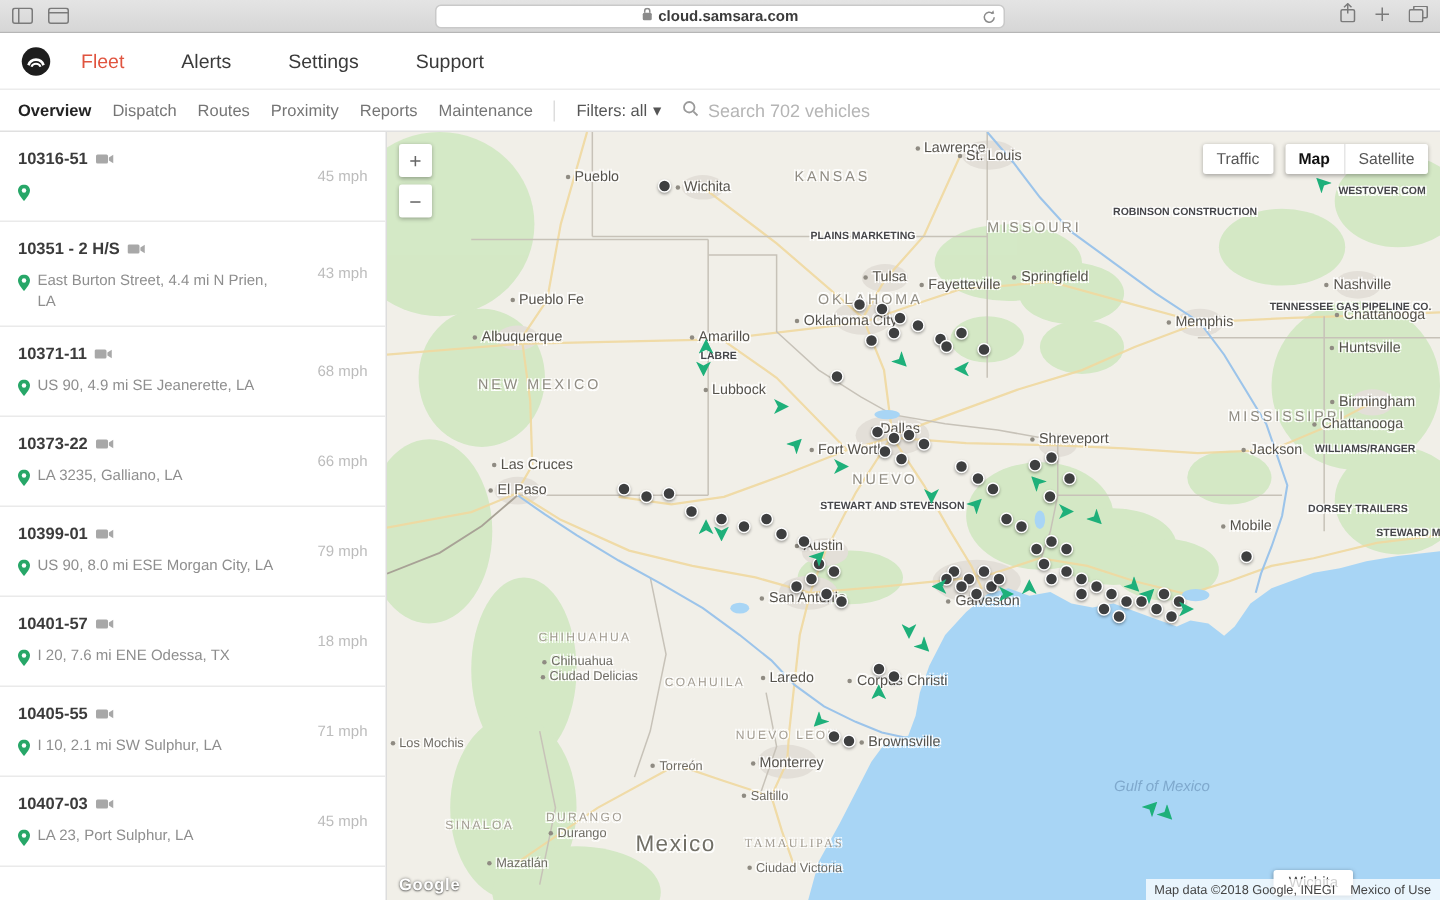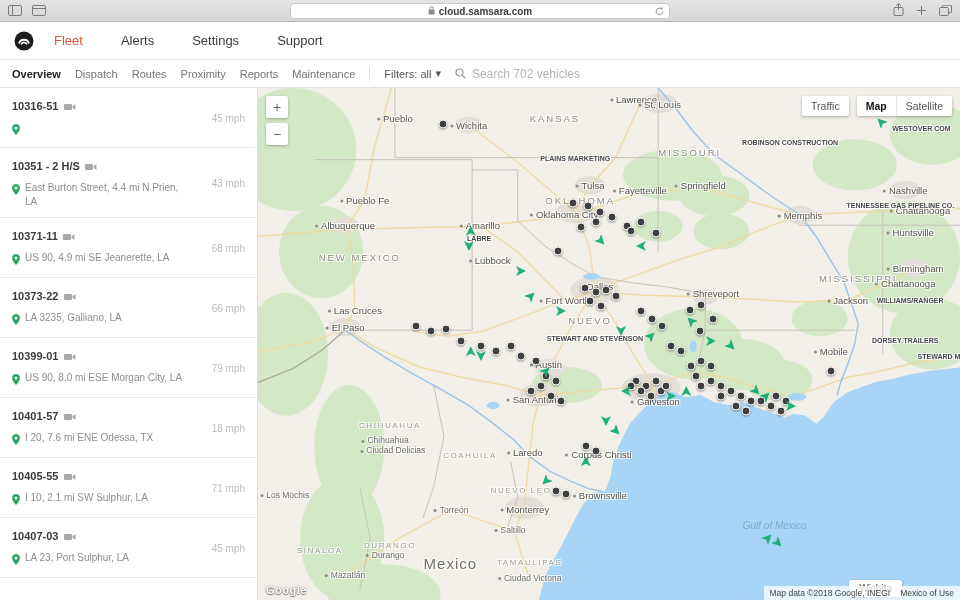--- a/index.html
+++ b/index.html
@@ -468,21 +468,21 @@
           <div class="lbl state" style="left: 61.5%; top: 12.5%;">MISSOURI</div>
           <div class="lbl state" style="left: 45.9%; top: 21.9%;">OKLAHOMA</div>
           <div class="lbl state" style="left: 14.5%; top: 33%;">NEW MEXICO</div>
           <div class="lbl state" style="left: 47.3%; top: 45.3%;">NUEVO</div>
           <div class="lbl state" style="left: 85.5%; top: 37.1%;">MISSISSIPPI</div>
           <div class="lbl mxstate" style="left: 18.8%; top: 65.8%;">CHIHUAHUA</div>
           <div class="lbl mxstate" style="left: 30.2%; top: 71.7%;">COAHUILA</div>
           <div class="lbl mxstate" style="left: 38%; top: 78.5%;">NUEVO LEON</div>
           <div class="lbl mxstate" style="left: 18.8%; top: 89.3%;">DURANGO</div>
           <div class="lbl mxstate" style="left: 8.8%; top: 90.2%;">SINALOA</div>
-          <div class="lbl mxstate" style="left: 38.7%; top: 92.6%;">TAMAULIPAS</div>
+          <div class="lbl mxstate" style="left: 38.7%; top: 92.6%; font-family: Liberation Serif, serif;">TAMAULIPAS</div>
           <div class="lbl country" style="left: 27.4%; top: 92.8%;">Mexico</div>
           <div class="lbl water" style="left: 73.6%; top: 85.4%;">Gulf of Mexico</div>
           <div class="lbl city" style="left: 53.5%; top: 2.2%;">Lawrence</div>
           <div class="lbl city" style="left: 57.2%; top: 3.1%;">St. Louis</div>
           <div class="lbl city" style="left: 19.5%; top: 5.9%;">Pueblo</div>
           <div class="lbl city" style="left: 30%; top: 7.2%;">Wichita</div>
           <div class="lbl city" style="left: 63%; top: 19%;">Springfield</div>
           <div class="lbl city" style="left: 47.3%; top: 19%;">Tulsa</div>
           <div class="lbl city" style="left: 54.4%; top: 19.9%;">Fayetteville</div>
           <div class="lbl city" style="left: 43.6%; top: 24.6%;">Oklahoma City</div>

